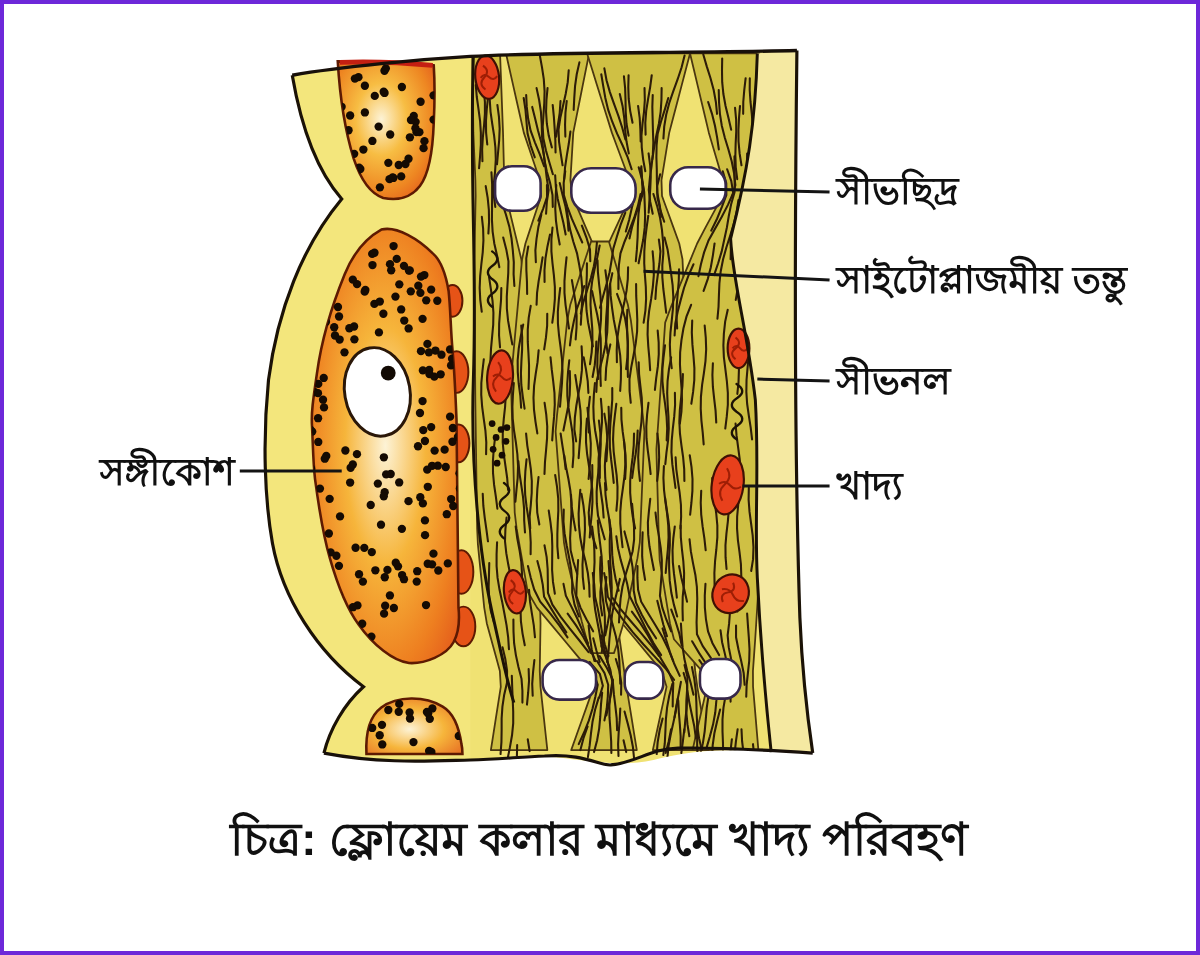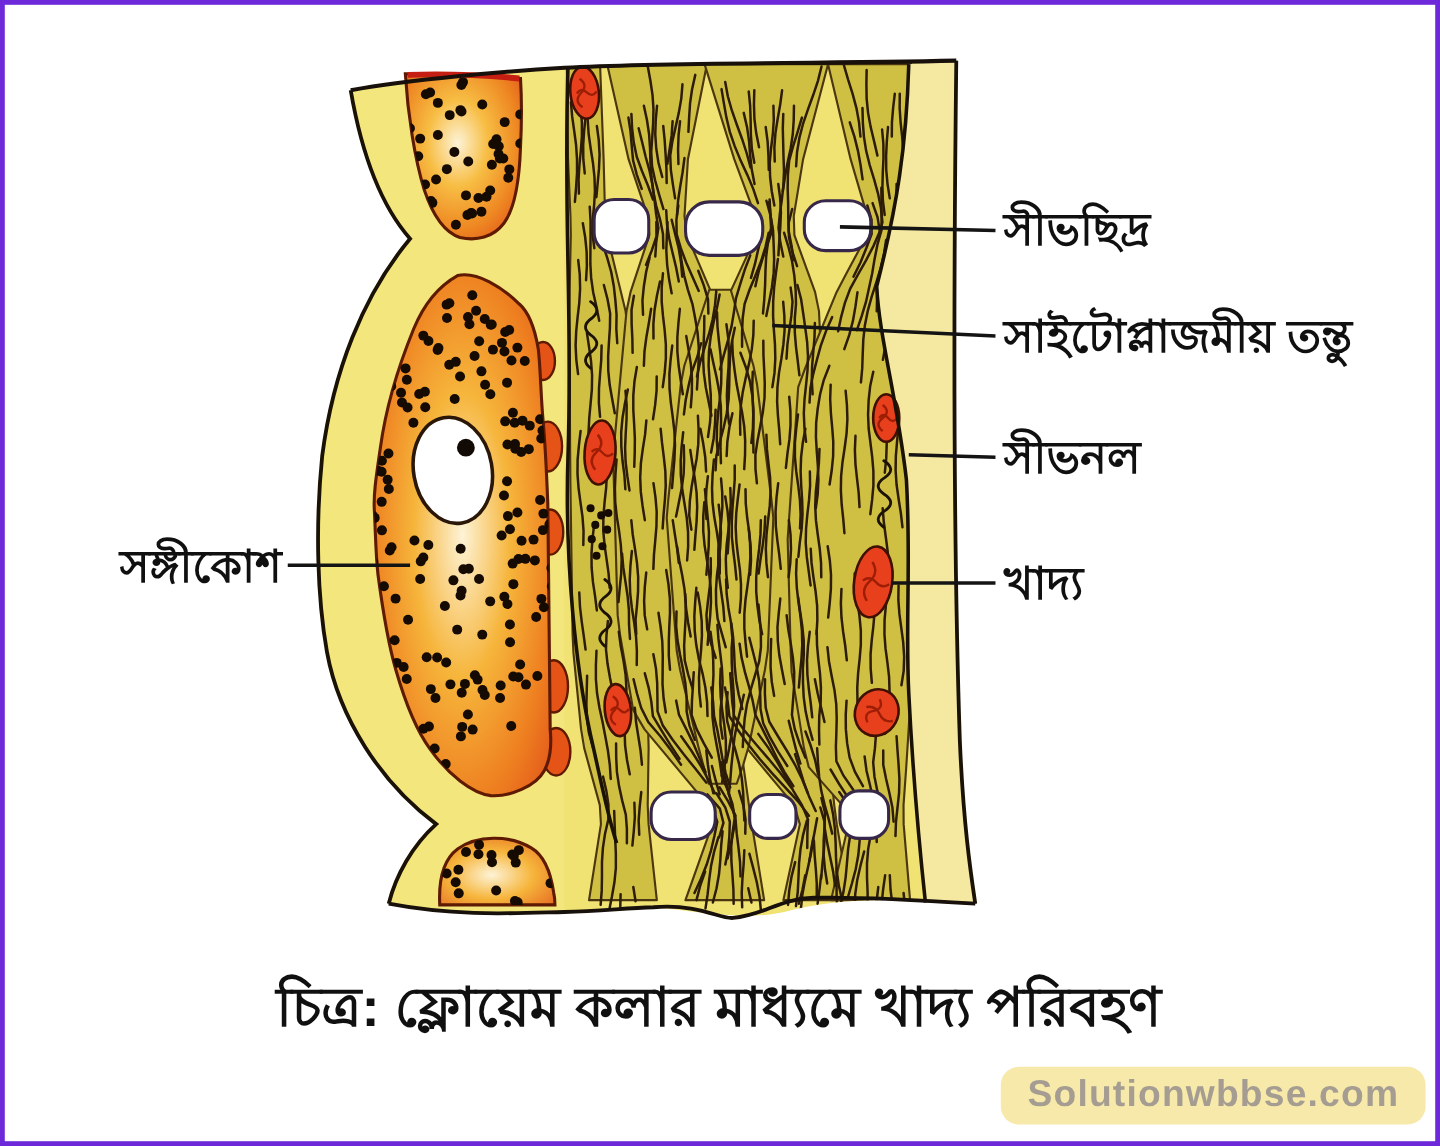--- a/index.html
+++ b/index.html
@@ -678,17 +678,14 @@
     <text class="lbl" x="840" y="202">সীভছিদ্র</text>
     <text class="lbl" x="840" y="292">সাইটোপ্লাজমীয় তন্তু</text>
     <text class="lbl" x="840" y="394">সীভনল</text>
     <text class="lbl" x="840" y="500">খাদ্য</text>
     <text class="lbl" x="232" y="486" text-anchor="end">সঙ্গীকোশ</text>
   </g>
 
   <text class="caption" x="600" y="860" text-anchor="middle">চিত্র: ফ্লোয়েম কলার মাধ্যমে খাদ্য পরিবহণ</text>
 </svg>
 
-<div class="watermark">
-  <span>Solutionwbbse.com</span>
+
 </div>
 
-</div>
-
 </body></html>

